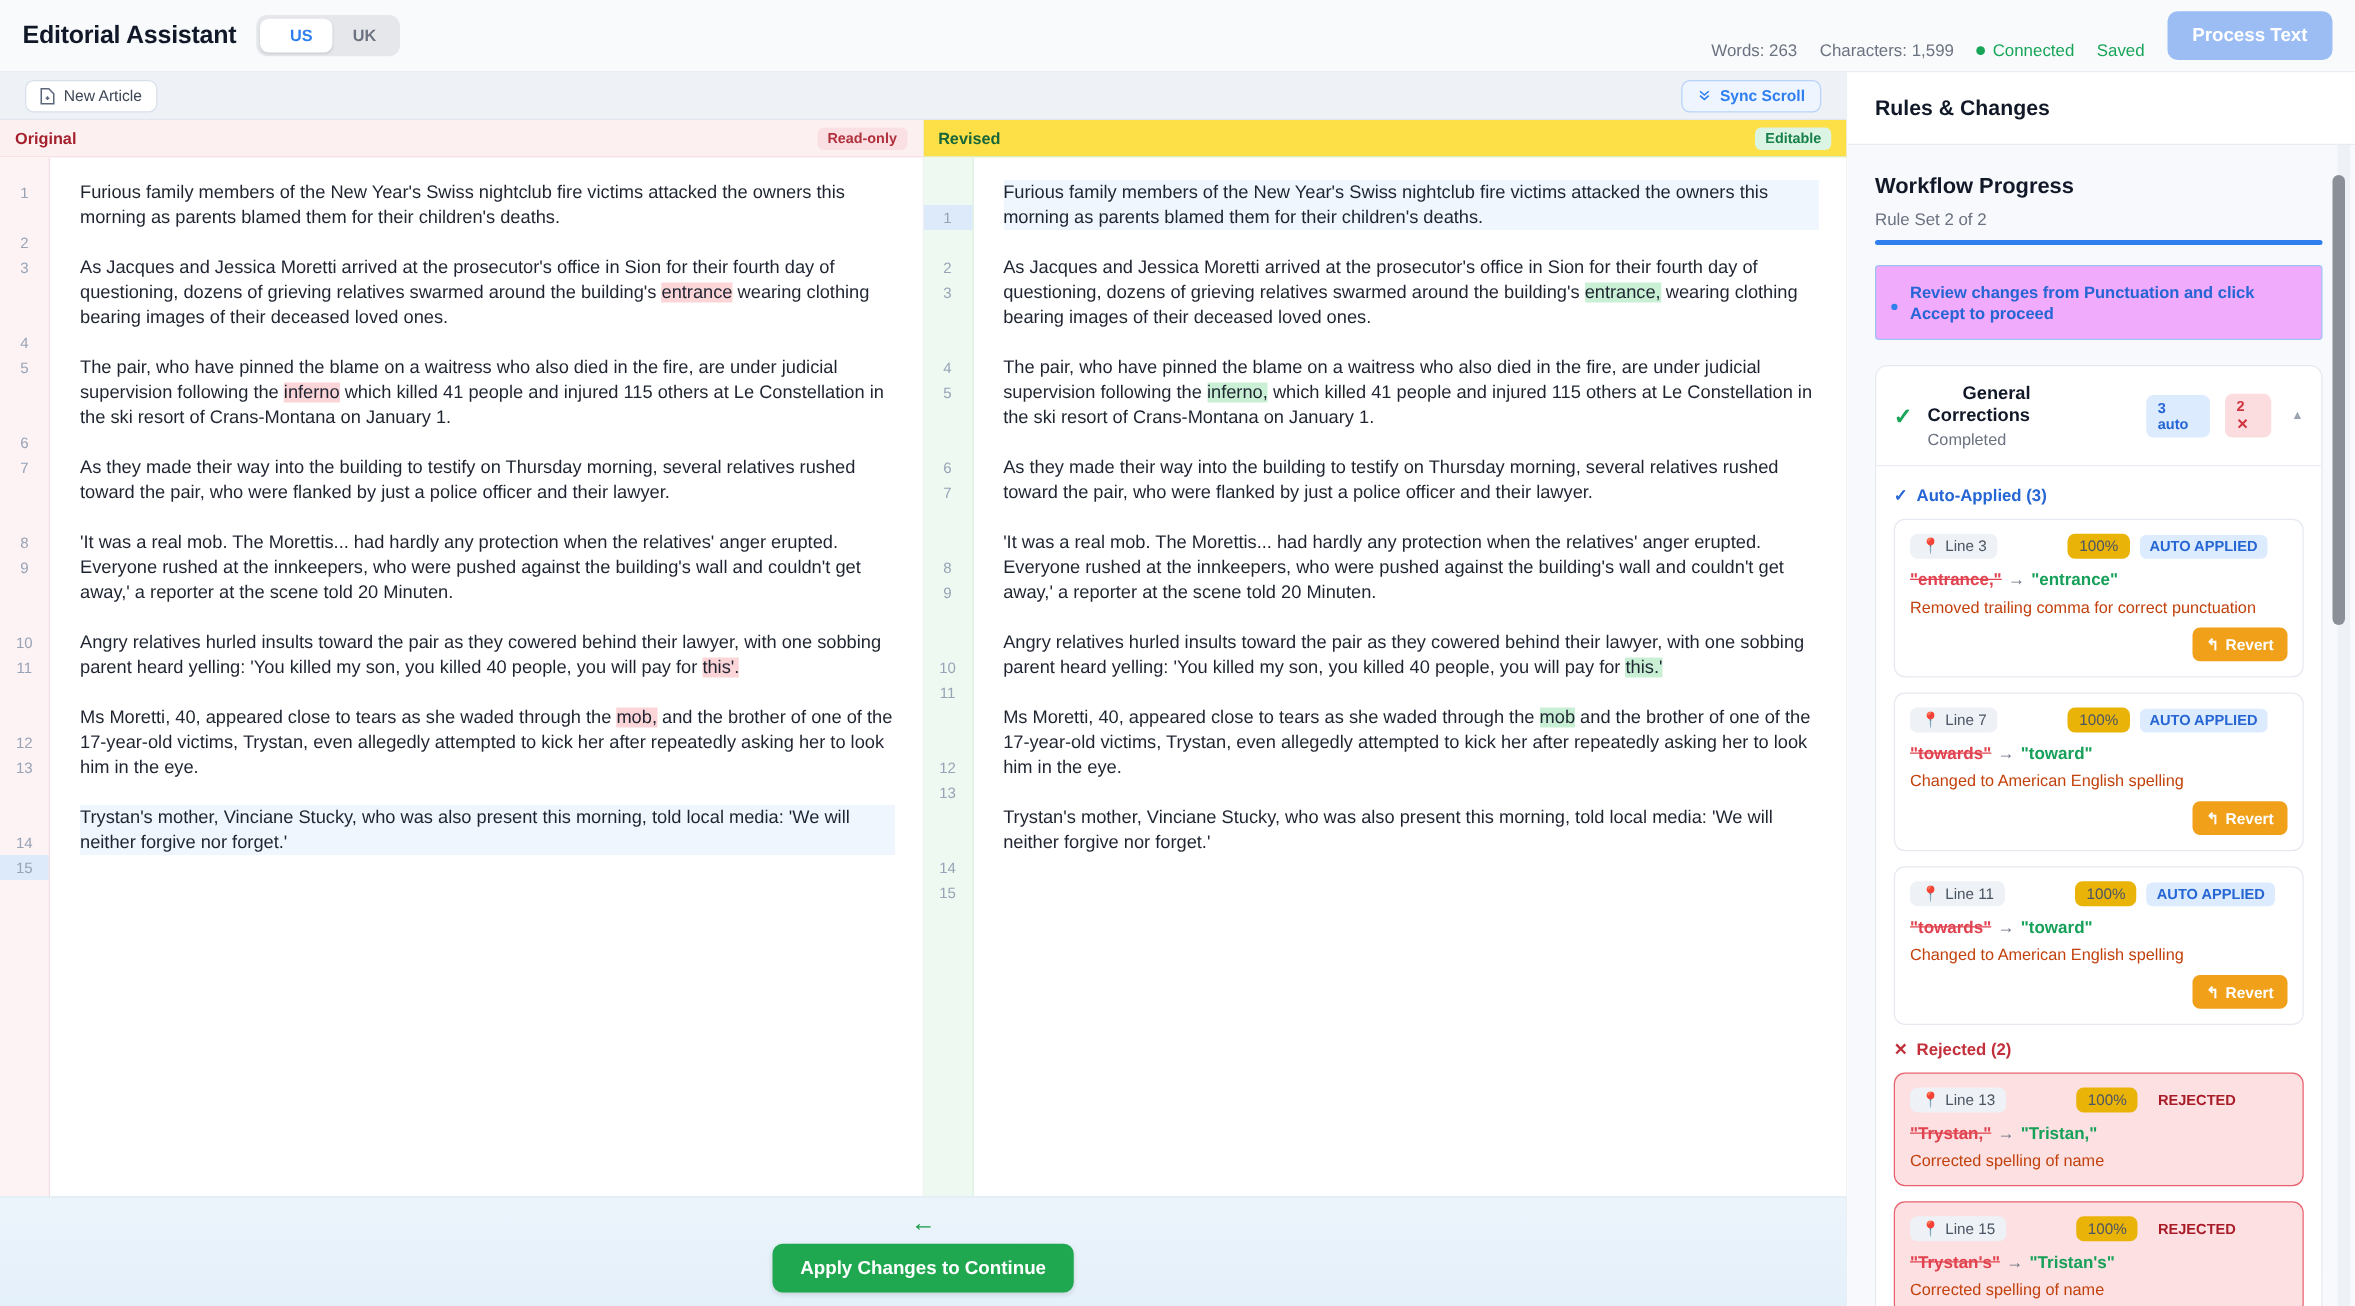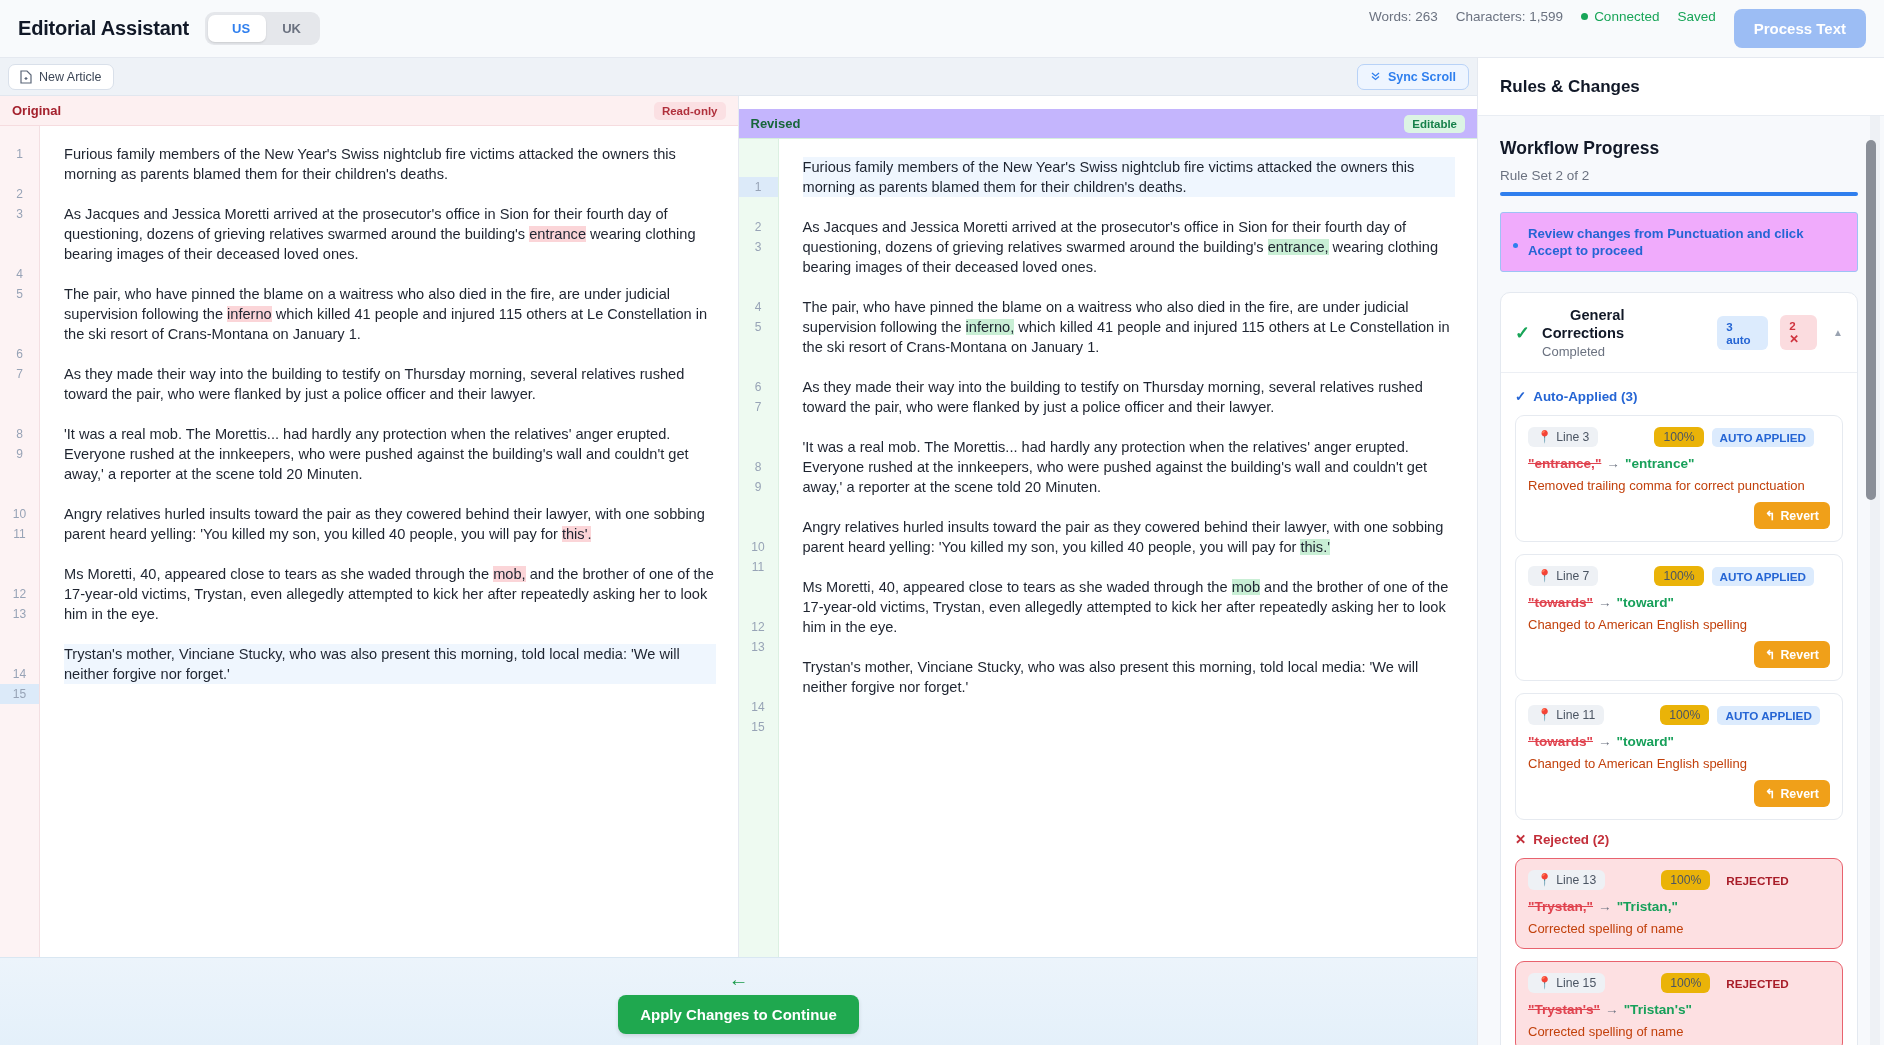--- a/index.html
+++ b/index.html
@@ -38,21 +38,21 @@
     cursor: pointer;
     border: none; background: transparent;
     font-family: inherit;
   }
   .locale-btn.active {
     background: #ffffff; color: #2f7fee;
     box-shadow: 0 1px 2px rgba(0,0,0,0.12);
     padding-left: 24px;
   }
   .topbar-right {
-    margin-left: auto; display: flex; align-items: flex-start; gap: 18px;
+    margin-left: auto; display: flex; align-items: flex-end; gap: 18px;
   }
   .stat { font-size: 13.5px; color: #6b7280; }
   .conn { font-size: 13.5px; color: #18a558; display: flex; align-items: center; gap: 6px; }
   .conn .dot { width: 7px; height: 7px; border-radius: 50%; background: #18a558; display: inline-block; }
   .saved { font-size: 13.5px; color: #18a558; }
   .process-btn {
     background: #9cbdf4; color: #ffffff;
     font-size: 15px; font-weight: bold;
     border: none; border-radius: 8px;
     padding: 11px 20px;
@@ -64,21 +64,21 @@
   .body-row { flex: 1 1 auto; display: flex; min-height: 0; }
   .left-col { width: 1478px; flex: 0 0 1478px; display: flex; flex-direction: column; min-height: 0; border-right: 1px solid #e5e9f0; }
   .right-col { flex: 1 1 auto; display: flex; flex-direction: column; min-height: 0; background: #ffffff; }
 
   
   .toolbar {
     height: 38px; flex: 0 0 38px;
     background: #eef2f7;
     border-bottom: 1px solid #e1e7ef;
     display: flex; align-items: center;
-    padding: 0 8px;
+    padding: 0 20px;
   }
   .newart-btn {
     display: flex; align-items: center; gap: 7px;
     background: #ffffff; border: 1px solid #d9e0ea;
     border-radius: 7px; padding: 5px 11px;
     font-size: 12.5px; color: #3c4656; cursor: pointer;
     font-family: inherit;
   }
   .sync-btn {
     margin-left: auto;
@@ -93,21 +93,21 @@
 
   
   .panes { flex: 1 1 auto; display: flex; min-height: 0; }
   .pane { flex: 1 1 50%; display: flex; flex-direction: column; min-width: 0; min-height: 0; }
   .pane.original { border-right: 1px solid #e5e9f0; }
   .pane-head {
     height: 30px; flex: 0 0 30px;
     display: flex; align-items: center; padding: 0 12px;
   }
   .pane.original .pane-head { background: #fdf0f1; border-bottom: 1px solid #f6dcdf; }
-  .pane.revised  .pane-head { background: #c4b5fd; border-bottom: 1px solid #d6efdd; margin-top: 13px; }
+  .pane.revised  .pane-head { background: #fde047; border-bottom: 1px solid #d6efdd; }
   .pane-title { font-size: 13px; font-weight: bold; }
   .pane.original .pane-title { color: #a4212d; }
   .pane.revised  .pane-title { color: #17663a; }
   .pane-badge {
     margin-left: auto; font-size: 11.5px; font-weight: bold;
     padding: 3px 8px; border-radius: 5px;
   }
   .pane.original .pane-badge { color: #b0303c; background: #fbe0e3; }
   .pane.revised  .pane-badge { color: #17804a; background: #dcf4e4; }
 

